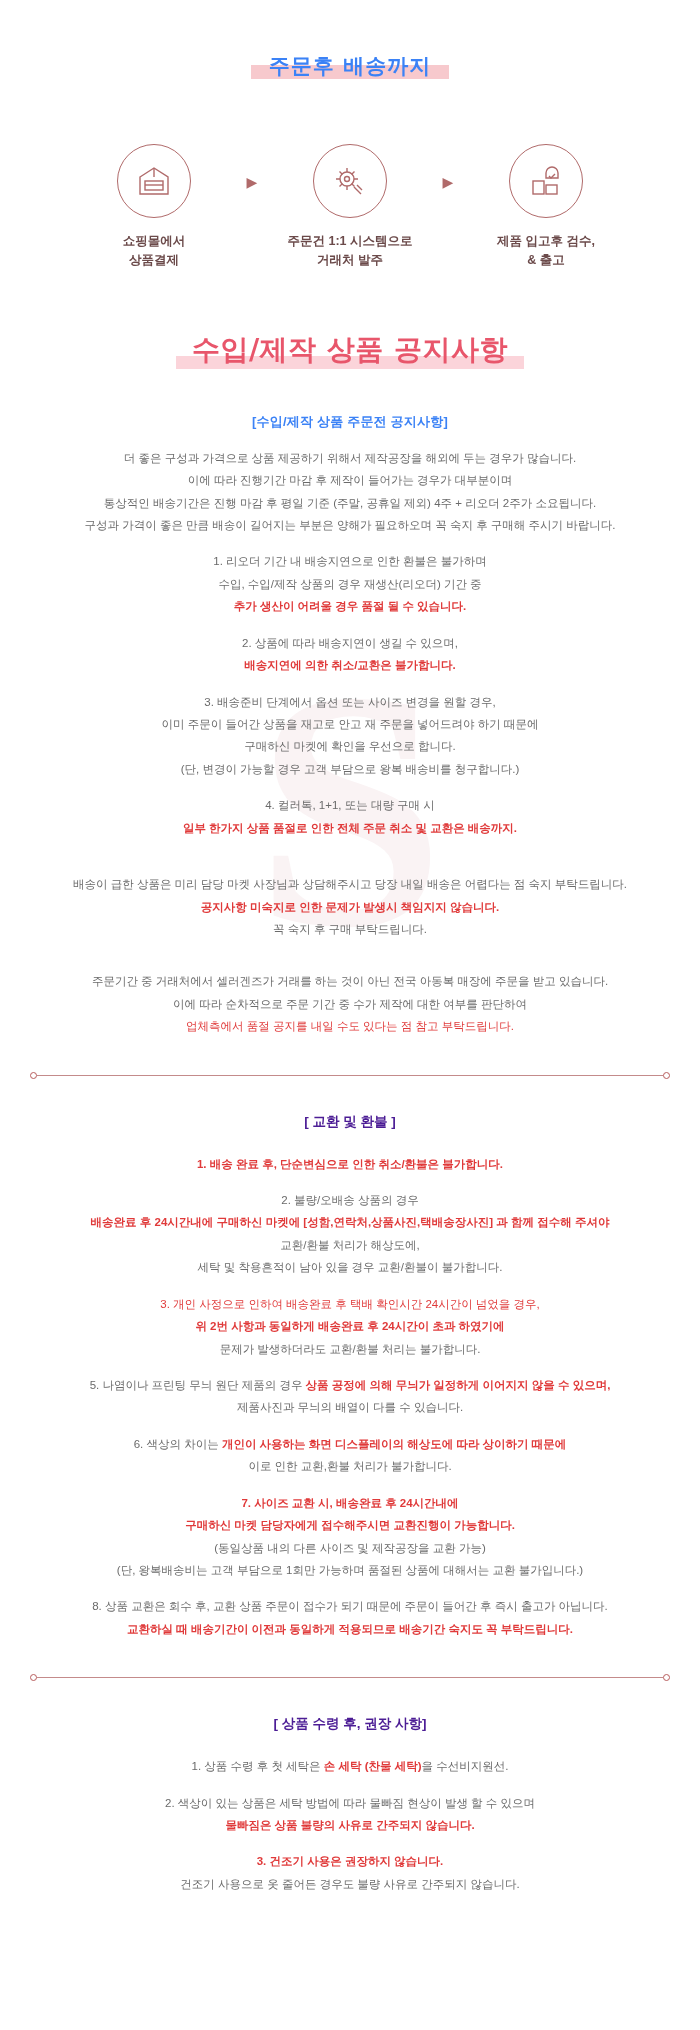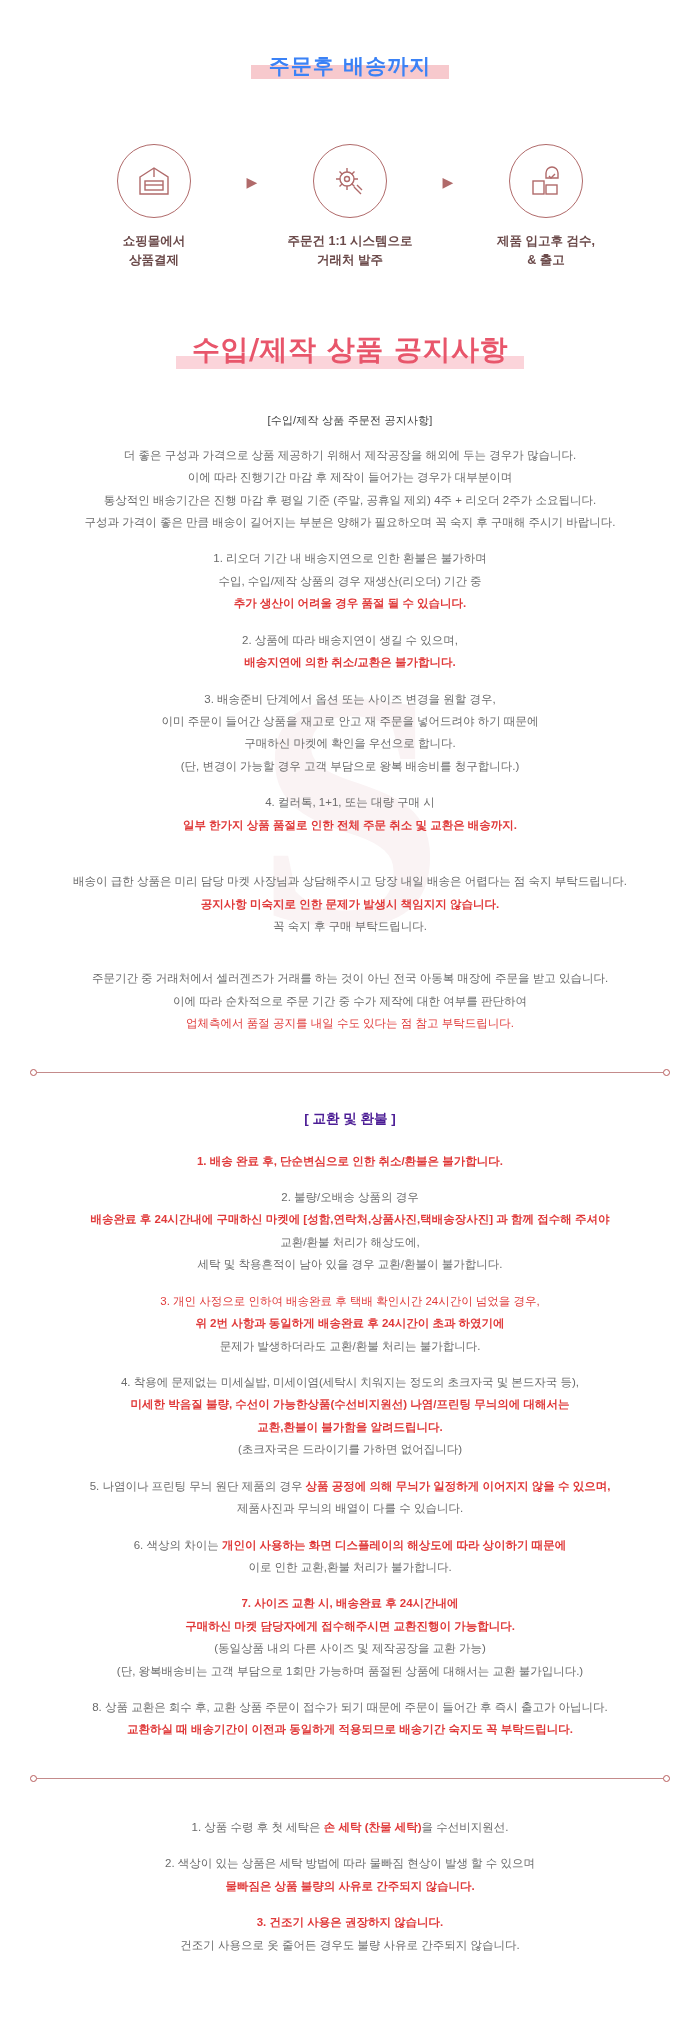--- a/index.html
+++ b/index.html
@@ -103,23 +103,23 @@
     position: absolute;
     left: 0; right: 0; bottom: 2px;
     height: 13px;
     background: #fbd4da;
     z-index: -1;
   }
 
   
   .block { text-align: center; margin: 0 auto; width: 640px; }
   .h-sub {
-    font-size: 11px;
-    font-weight: normal;
-    color: #404040;
+    font-size: 13px;
+    font-weight: bold;
+    color: #3b82f6;
     margin: 42px 0 16px 0;
     letter-spacing: 0.2px;
   }
   p.t {
     font-size: 11.5px;
     line-height: 1.95;
     margin: 0 0 14px 0;
     color: #6a6a6a;
   }
   .gap { margin-top: 22px; }
@@ -274,26 +274,20 @@
         <span>교환/환불 처리가 해상도에,</span><br>
         <span>세탁 및 착용흔적이 남아 있을 경우 교환/환불이 불가합니다.</span>
       </p>
 
       <p class="t gap">
         <span class="red-s">3. 개인 사정으로 인하여 배송완료 후 택배 확인시간 24시간이 넘었을 경우,</span><br>
         <span class="red">위 2번 사항과 동일하게 배송완료 후 24시간이 초과 하였기에</span><br>
         <span>문제가 발생하더라도 교환/환불 처리는 불가합니다.</span>
       </p>
 
-      <p class="t gap">
-        <span>4. 착용에 문제없는 미세실밥, 미세이염(세탁시 치워지는 정도의 초크자국 및 본드자국 등),</span><br>
-        <span class="red">미세한 박음질 불량, 수선이 가능한상품(수선비지원선) 나염/프린팅 무늬의에 대해서는</span><br>
-        <span class="red">교환,환불이 불가함을 알려드립니다.</span><br>
-        <span>(초크자국은 드라이기를 가하면 없어집니다)</span>
-      </p>
 
       <p class="t gap">
         <span>5. 나염이나 프린팅 무늬 원단 제품의 경우</span>
         <span class="red">상품 공정에 의해 무늬가 일정하게 이어지지 않을 수 있으며,</span><br>
         <span>제품사진과 무늬의 배열이 다를 수 있습니다.</span>
       </p>
 
       <p class="t gap">
         <span>6. 색상의 차이는</span>
         <span class="red">개인이 사용하는 화면 디스플레이의 해상도에 따라 상이하기 때문에</span><br>
@@ -313,20 +307,21 @@
       </p>
     </div>
 
     <div class="divider">
       <span class="dot"></span>
       <span class="line"></span>
       <span class="dot"></span>
     </div>
 
     <div class="block">
+      <div class="section-head">[ 상품 수령 후, 권장 사항]</div>
 
       <p class="t">
         <span>1. 상품 수령 후 첫 세탁은 </span><span class="red">손 세탁 (찬물 세탁)</span><span>을 수선비지원선.</span>
       </p>
 
       <p class="t gap">
         <span>2. 색상이 있는 상품은 세탁 방법에 따라 물빠짐 현상이 발생 할 수 있으며</span><br>
         <span class="red">물빠짐은 상품 불량의 사유로 간주되지 않습니다.</span>
       </p>
 

